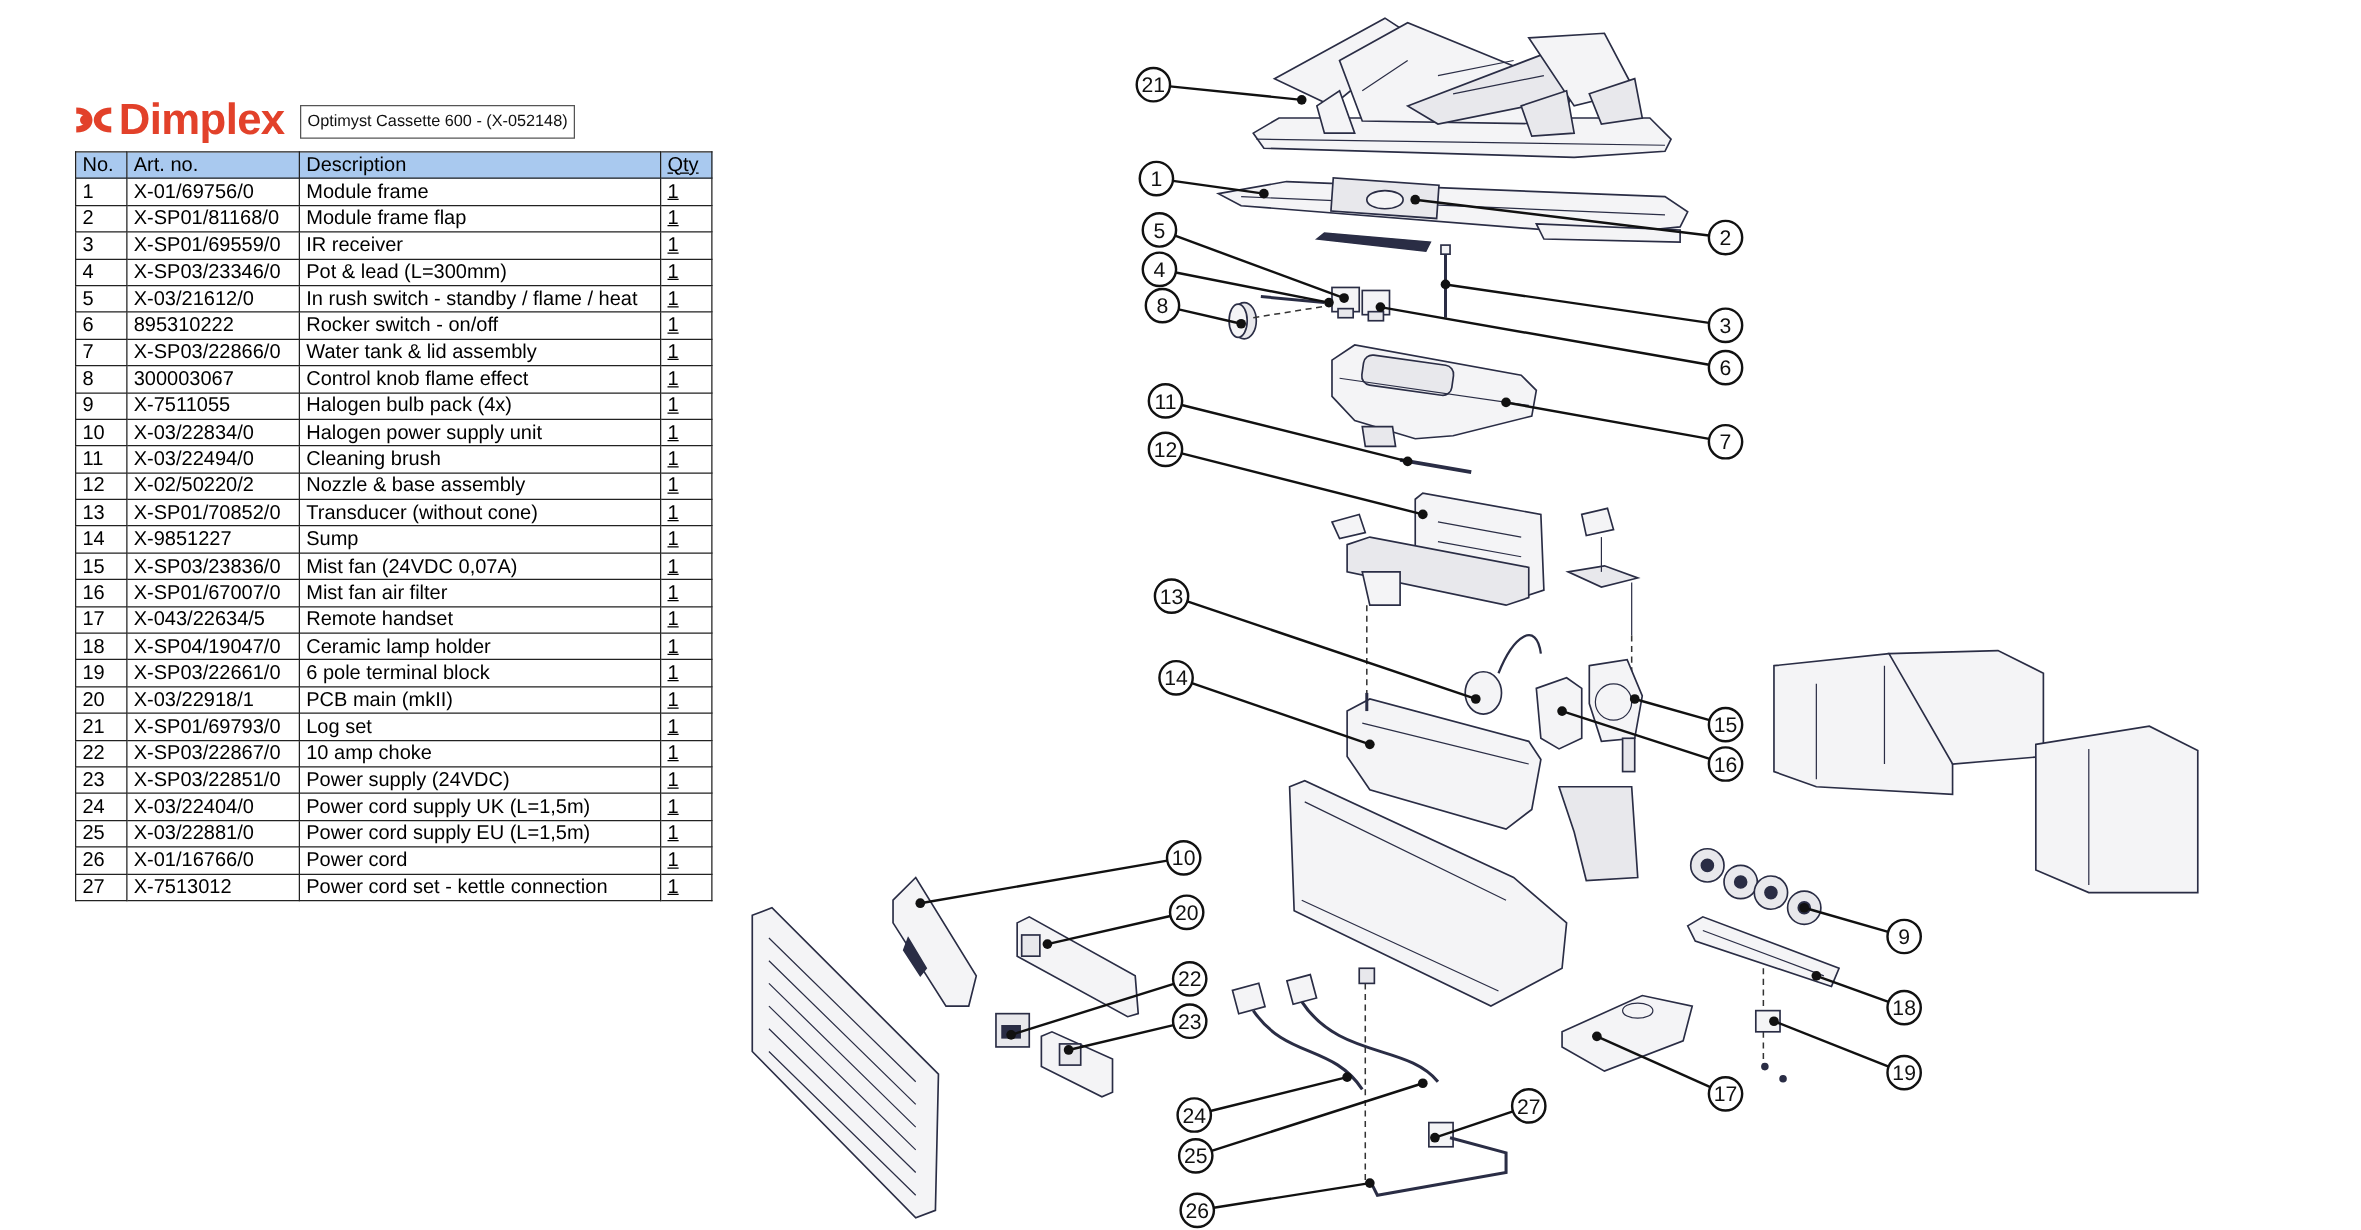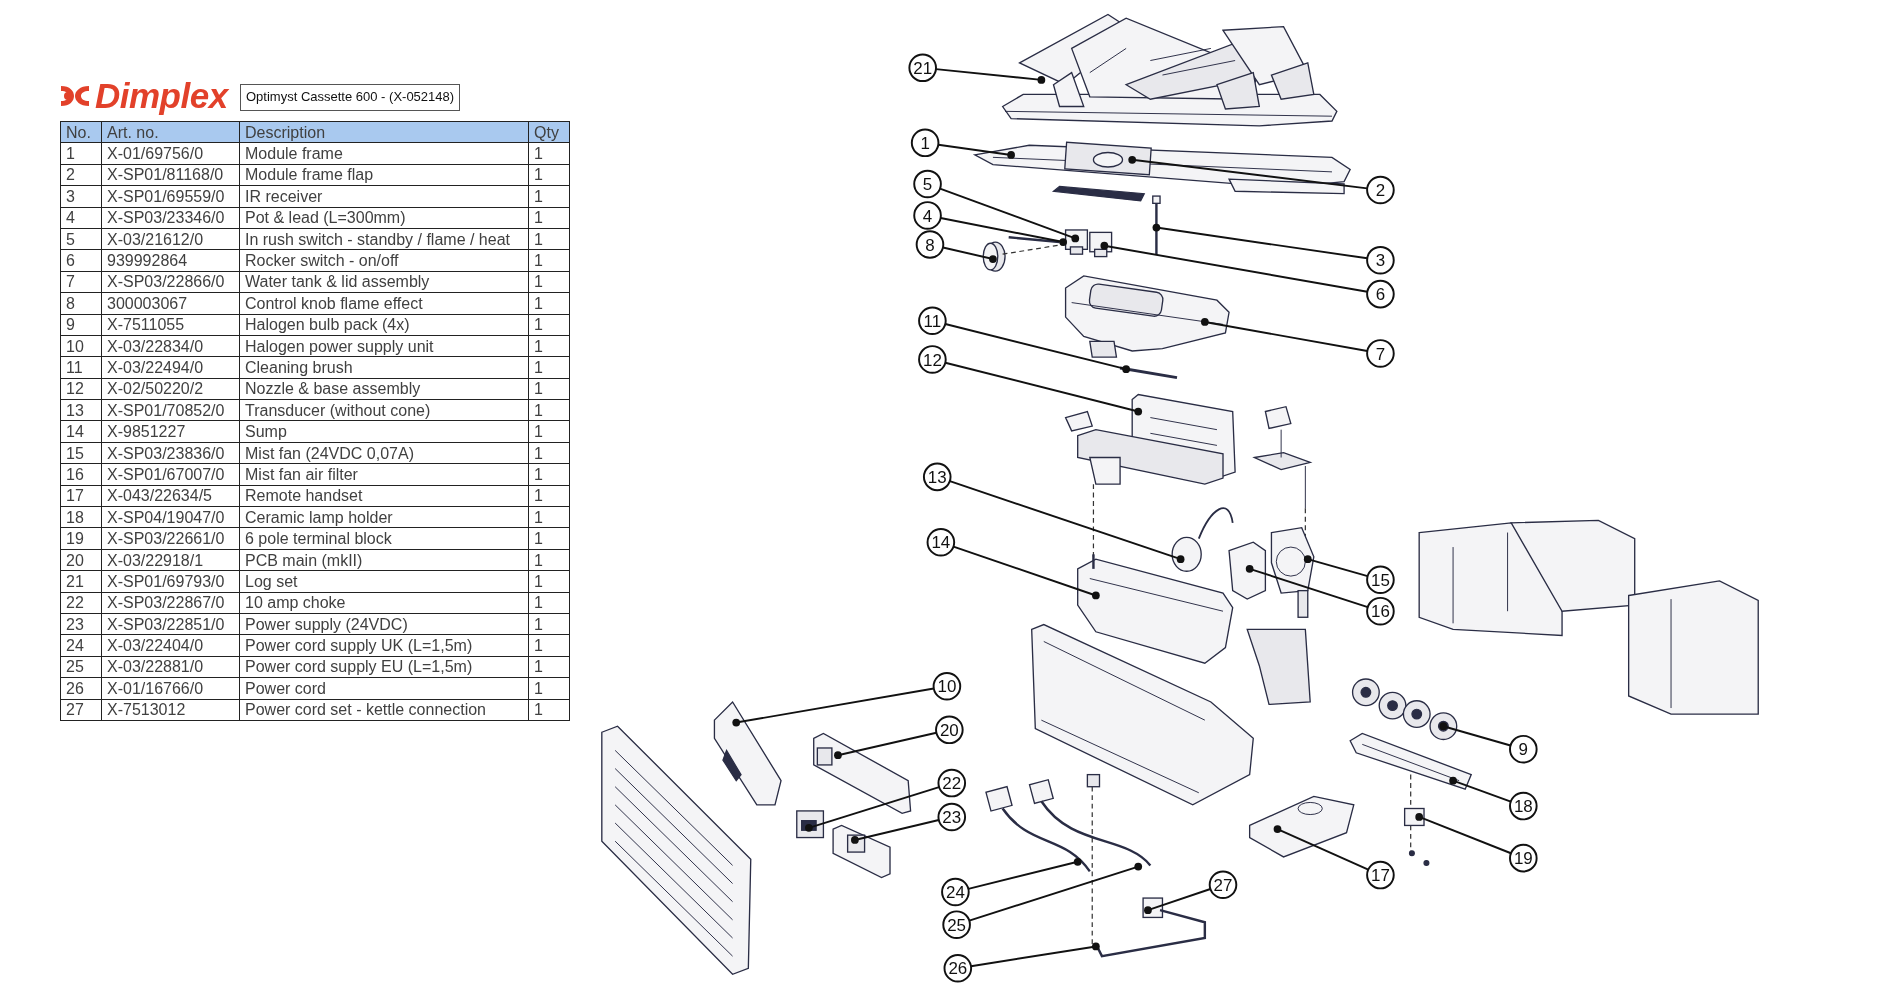--- a/index.html
+++ b/index.html
@@ -1,27 +1,27 @@
 <!DOCTYPE html>
 <html><head>
 <meta charset="utf-8">
 <style>
   html, body { margin:0; padding:0; background:#ffffff; }
   body { width:1889px; height:984px; position:relative; overflow:hidden; font-family:"Liberation Sans", sans-serif; }
   #stage { position:absolute; left:0; top:0; width:1889px; height:984px; }
-  .logo { position:absolute; left:58px; top:76px; height:40px; display:flex; align-items:center; color:#e2412a; font-weight:bold; font-size:35px; letter-spacing:-0.5px;font-style:italic; }
+  .logo { position:absolute; left:58px; top:76px; height:40px; display:flex; align-items:center; color:#e2412a; font-weight:bold; font-size:35px; letter-spacing:-0.5px; }
   .logo svg { margin-right:3px; }
   .title-box { position:absolute; left:240px; top:84px; height:27px; padding:0 5px; border:1.5px solid #555; box-sizing:border-box; font-size:13px; line-height:24px; color:#111; white-space:nowrap; }
-  table.parts { position:absolute; left:60px; top:121px; border-collapse:collapse; font-size:16px; color:#404040; }
+  table.parts { position:absolute; left:60px; top:121px; border-collapse:collapse; font-size:16px; color:#000000; }
   table.parts th, table.parts td { border:1.5px solid #222; height:20.4px; padding:0 5px; text-align:left; font-weight:normal; white-space:nowrap; line-height:19px; }
   table.parts th { background:#a9c9ef; }
   .c-no { width:30px; }
   .c-art { width:127px;margin-top:41px; }
   .c-desc { width:278px;margin-top:44px; }
-  .c-qty { width:30px; }
+  .c-qty { width:30px;text-decoration:underline; }
   svg.diagram { position:absolute; left:0; top:0; width:1889px; height:984px; }
   .part { fill:#f4f4f6; stroke:#2a2d45; stroke-width:1.1; }
   .part2 { fill:#e8e8ec; stroke:#2a2d45; stroke-width:1.1; }
   .detail { fill:none; stroke:#2a2d45; stroke-width:0.8; }
   .dark { fill:#2a2d45; stroke:#2a2d45; }
   .leader { stroke:#111; stroke-width:1.6; fill:none; }
   .dash { stroke:#333; stroke-width:1; stroke-dasharray:4 3; fill:none; }
   .callout circle.ring { fill:#fff; stroke:#111; stroke-width:1.6; }
   .callout text { font-family:"Liberation Sans", sans-serif; font-size:14px; fill:#111; text-anchor:middle; dominant-baseline:central; }
   .dot { fill:#111; }
@@ -77,21 +77,21 @@
           <td class="c-qty">1</td>
         </tr>
         <tr>
           <td class="c-no">5</td>
           <td class="c-art">X-03/21612/0</td>
           <td class="c-desc">In rush switch - standby / flame / heat</td>
           <td class="c-qty">1</td>
         </tr>
         <tr>
           <td class="c-no">6</td>
-          <td class="c-art">939992864</td>
+          <td class="c-art">895310222</td>
           <td class="c-desc">Rocker switch - on/off</td>
           <td class="c-qty">1</td>
         </tr>
         <tr>
           <td class="c-no">7</td>
           <td class="c-art">X-SP03/22866/0</td>
           <td class="c-desc">Water tank &amp; lid assembly</td>
           <td class="c-qty">1</td>
         </tr>
         <tr>

